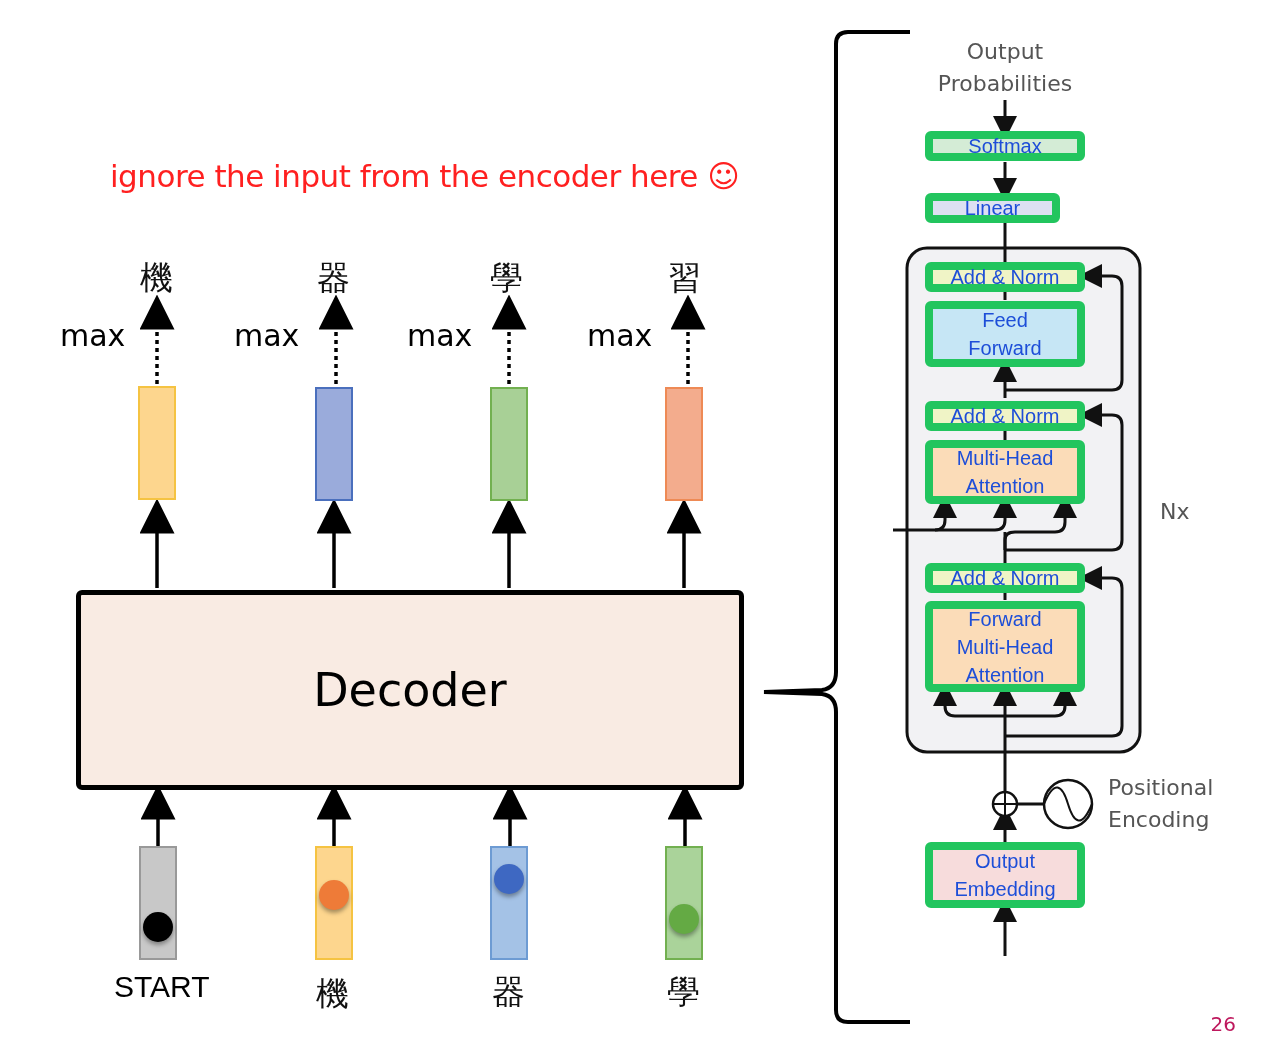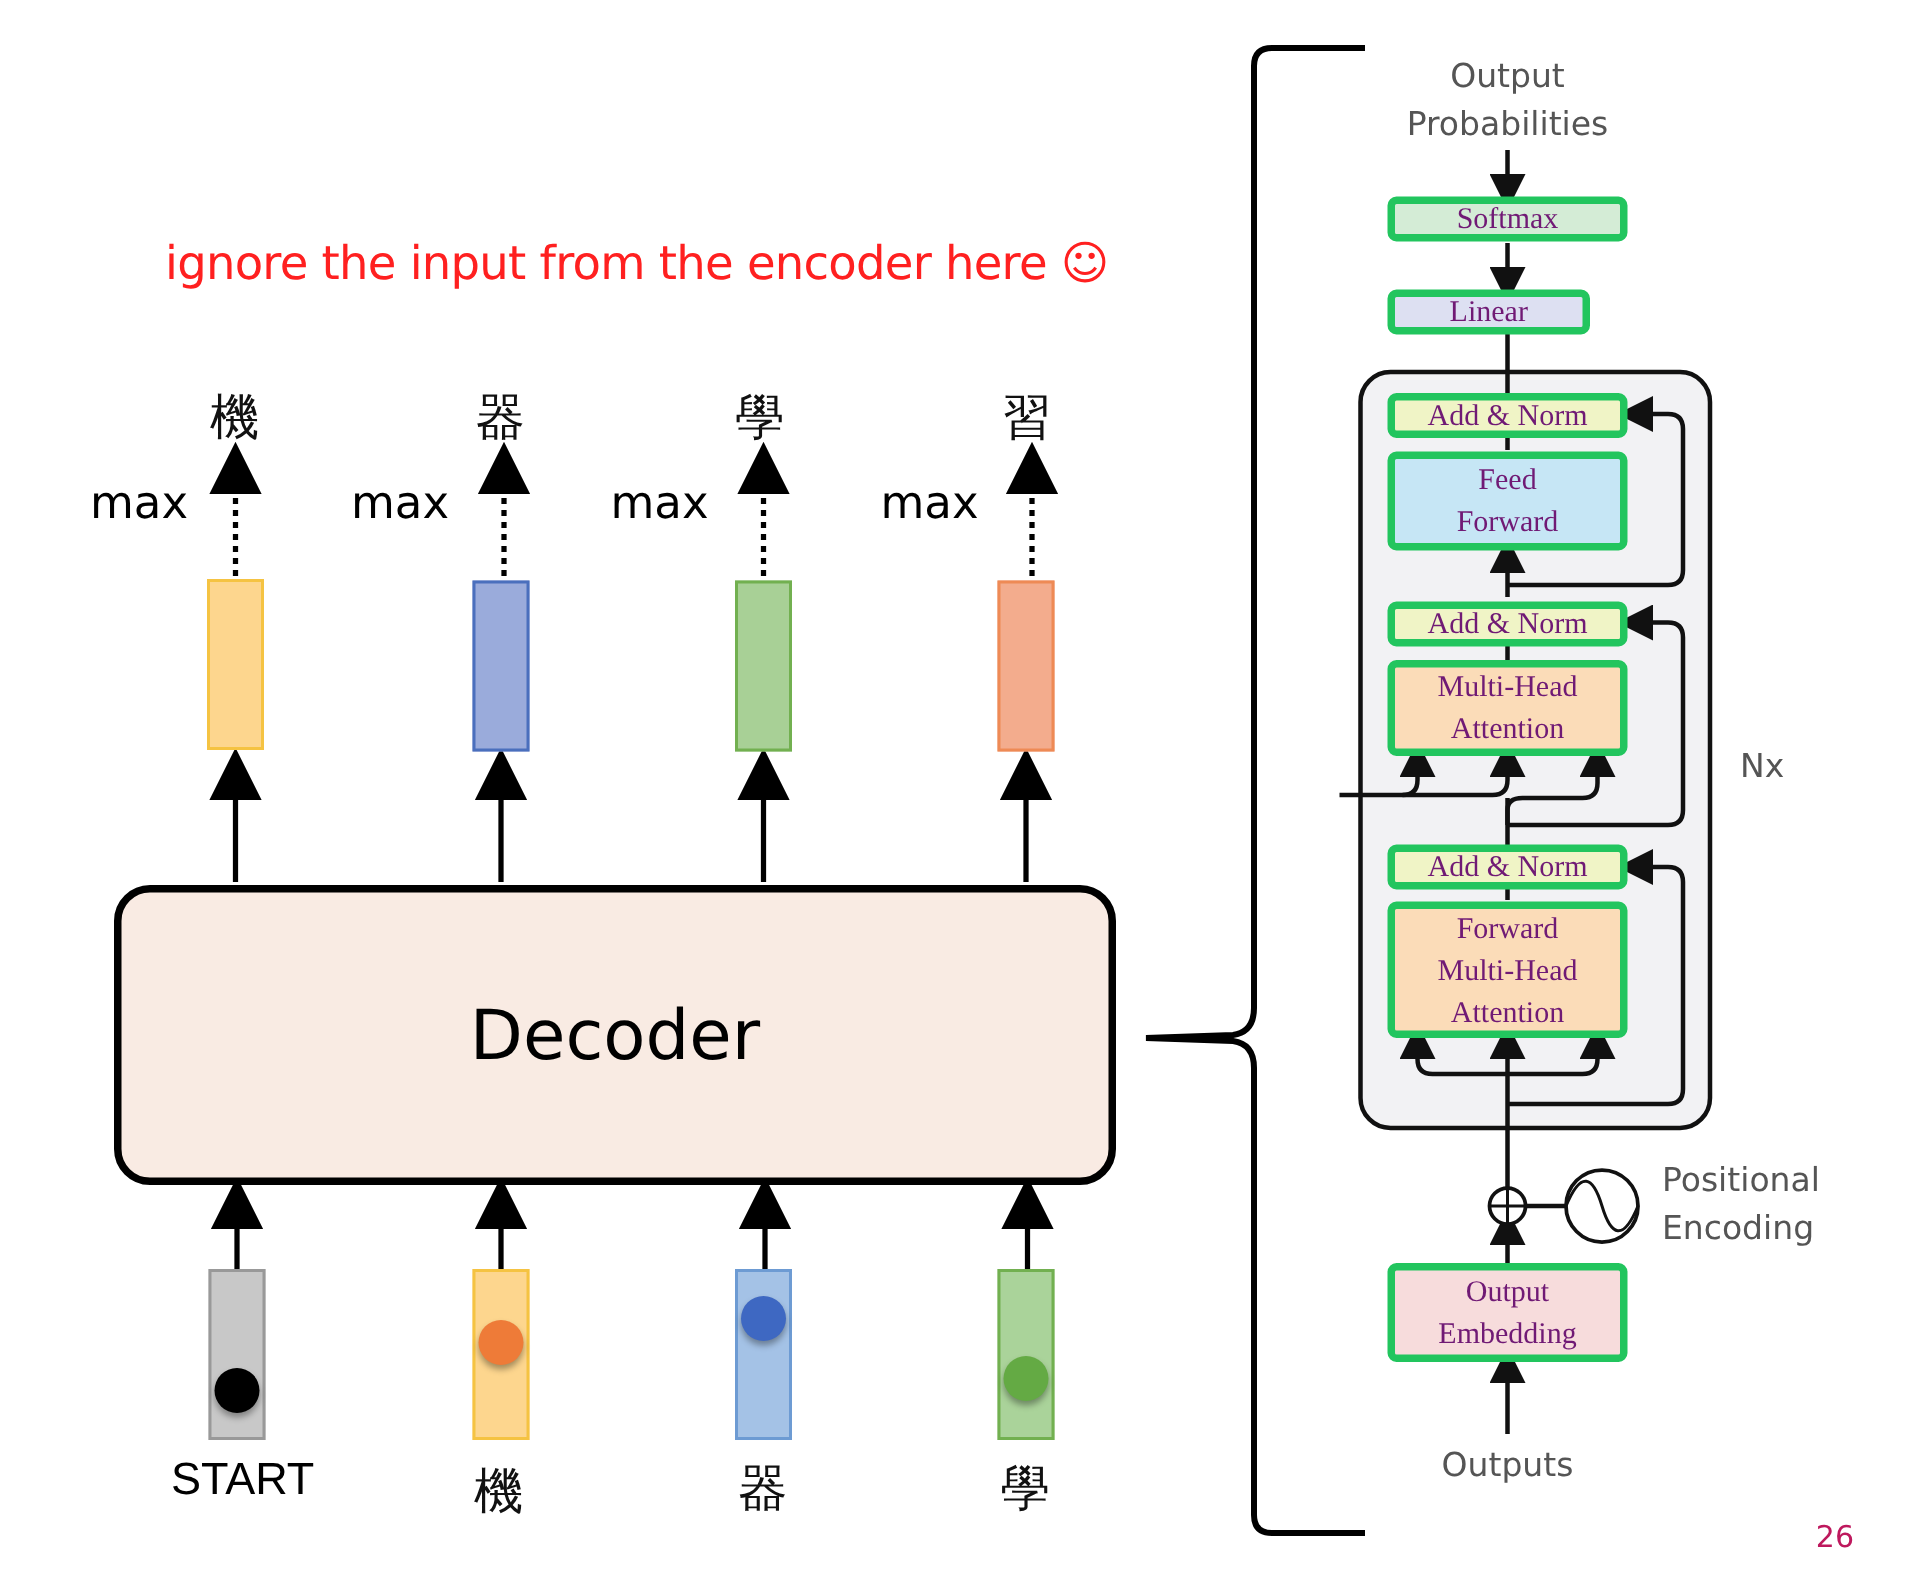--- a/index.html
+++ b/index.html
@@ -1,28 +1,28 @@
 <!DOCTYPE html>
 <html><head>
 <meta charset="utf-8">
 <style>
   html, body { margin:0; padding:0; background:#ffffff; }
   body { width:1276px; height:1054px; position:relative; overflow:hidden; font-family:"Liberation Sans", sans-serif; }
   .abs { position:absolute; }
   .note { left:110px; top:158px; color:#ff2020; font-size:31px; font-family:"DejaVu Sans", sans-serif; white-space:nowrap; letter-spacing:-0.5px; }
   .cjk { font-family:"DejaVu Serif", serif; font-size:33px; color:#111; }
   .maxlbl { font-family:"DejaVu Sans", sans-serif; font-size:30px; color:#000; }
-  .decoder-box { left:76px; top:590px; width:668px; height:200px; border:5px solid #000; border-radius:24px;
+  .decoder-box { left:76px; top:590px; width:668px; height:200px; border:5px solid #000; border-radius:6px;
     background:#f9ebe3; box-sizing:border-box; display:flex; align-items:center; justify-content:center; }
   .decoder-label { font-family:"DejaVu Sans", sans-serif; font-size:46px; color:#000; }
   .start-lbl { font-family:Liberation Sans, sans-serif; font-size:30px; color:#000; }
   .vec { width:38px; height:114px; box-sizing:border-box; border:2px solid; }
   .dot { width:30px; height:30px; border-radius:50%; position:absolute; left:2px; box-shadow:0 3px 4px rgba(0,0,0,0.35); }
-  .tbox { box-sizing:border-box; border:5px solid #22c55e; border-radius:6px; display:flex; flex-direction:column; align-items:center; justify-content:center;
-    font-family:Liberation Serif, serif; color:#701a75; font-size:20px; line-height:28px; text-align:center; }
+  .tbox { box-sizing:border-box; border:8px solid #22c55e; border-radius:6px; display:flex; flex-direction:column; align-items:center; justify-content:center;
+    font-family:Liberation Sans, sans-serif; color:#1d4ed8; font-size:20px; line-height:28px; text-align:center; }
   .tlabel { font-family:"DejaVu Sans", sans-serif; color:#555; font-size:22px; text-align:center; line-height:32px; }
   .pagenum { right:40px; top:1012px; font-family:"DejaVu Sans", sans-serif; color:#be185d; font-size:20px; }
   svg { position:absolute; left:0; top:0; }
 </style>
 </head>
 <body>
 
 <svg width="1276" height="1054">
   <defs>
     <marker id="ah" markerWidth="10" markerHeight="10" refX="5" refY="5" orient="auto">
@@ -183,16 +183,15 @@
   <div>Positional</div>
   <div>Encoding</div>
 </div>
 
 <div class="abs tbox" id="tb-emb" style="left: 925px; top: 842px; width: 160px; height: 66px; background: rgb(247, 220, 220);">
   <span>Output</span>
   <span>Embedding</span>
 </div>
 
 <div class="abs tlabel" style="left:915px;top:962px;width:180px;">
-  <div>Outputs</div>
 </div>
 
 <div class="abs pagenum">26</div>
 
 </body></html>

